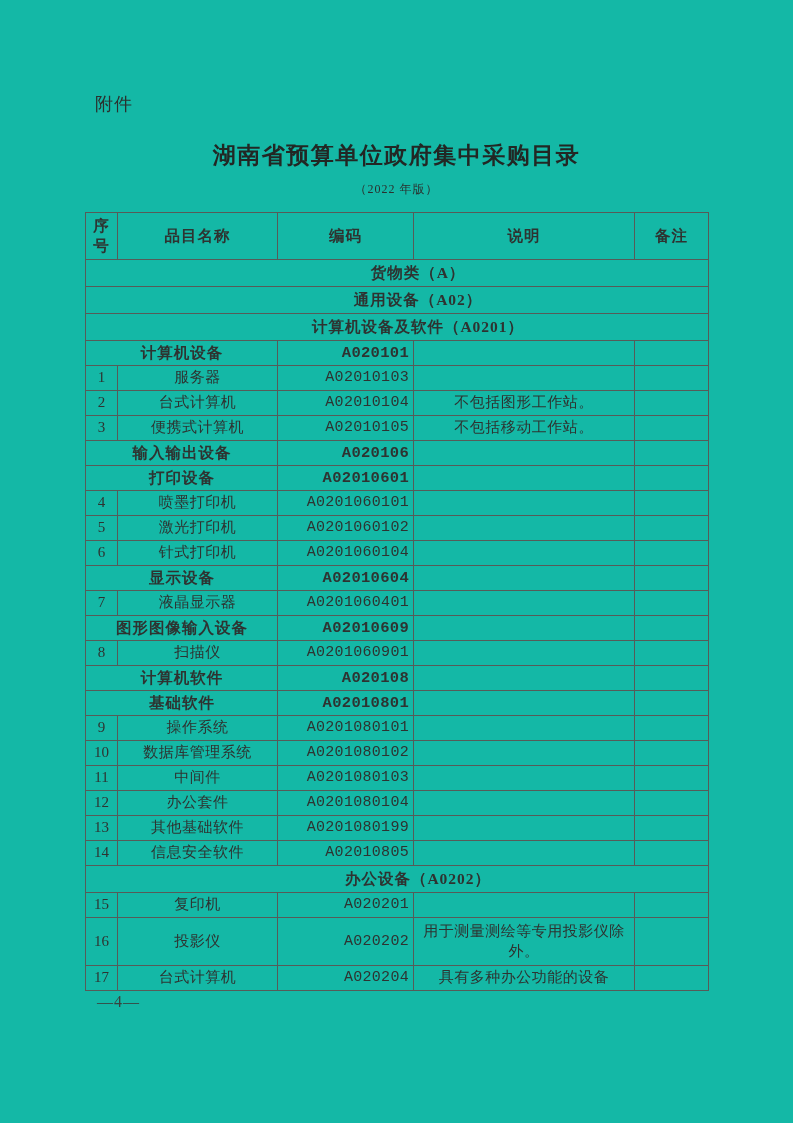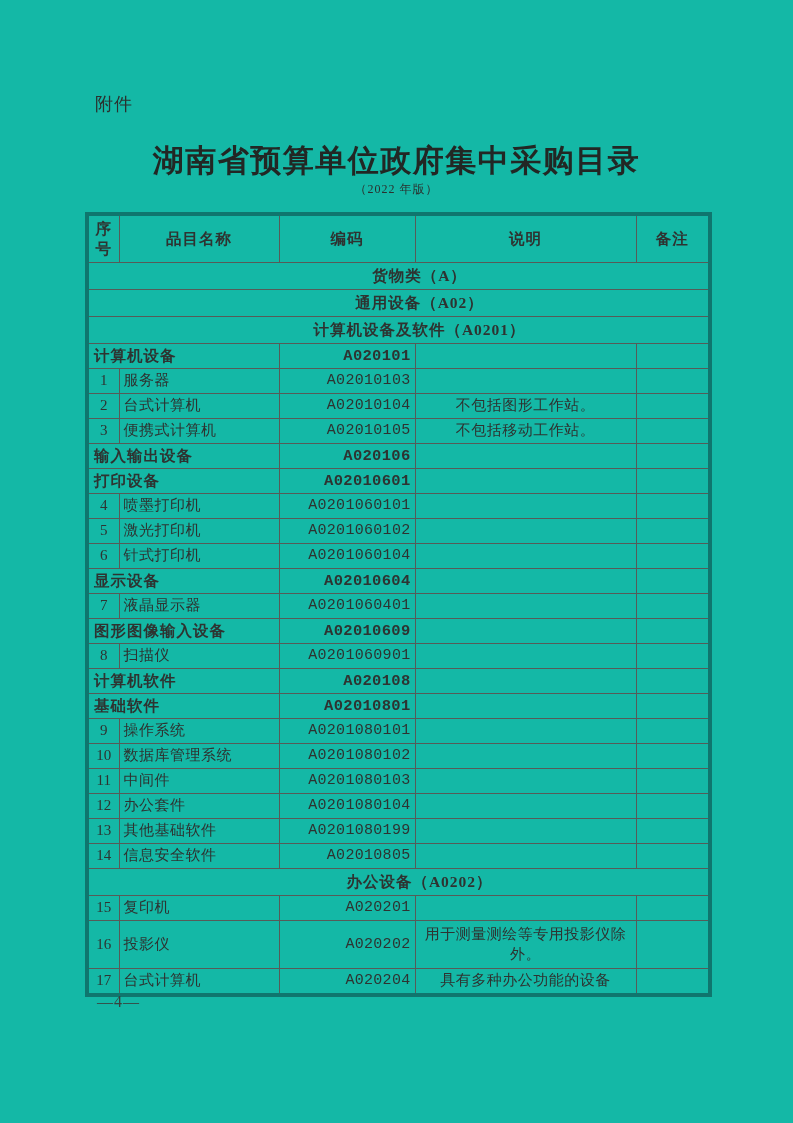--- a/index.html
+++ b/index.html
@@ -24,21 +24,21 @@
     font-size: 18px;
     letter-spacing: 1px;
     color: #2b302e;
   }
   .doc-title {
     position: absolute;
     left: 85px;
     width: 623px;
     top: 140px;
     text-align: center;
-    font-size: 31px;
+    font-size: 23px;
     font-weight: bold;
     letter-spacing: 1.5px;
     color: #222724;
   }
   .doc-subtitle {
     position: absolute;
     left: 85px;
     width: 623px;
     top: 181px;
     text-align: center;
@@ -56,21 +56,21 @@
     font-size: 15px;
     color: #2e3331;
   }
   table.catalog td, table.catalog th {
     border: 1px solid #565b58;
     padding: 1px 4px;
     line-height: 1.3;
     overflow: hidden;
   }
   table.catalog {
-    border: 4px solid #0f766e;
+    border: 1px solid #0f766e;
   }
   tr.header-row th {
     height: 44px;
     font-weight: bold;
     font-size: 15.5px;
     text-align: center;
     vertical-align: middle;
     letter-spacing: 1px;
   }
   th.th-seq {
@@ -91,21 +91,21 @@
     height: 22px;
     font-weight: bold;
     font-size: 15.5px;
     vertical-align: middle;
   }
   tr.item-row td {
     height: 22px;
     vertical-align: middle;
   }
   td.cell-no   { text-align: center; }
-  td.cell-name { text-align: left; padding-left: 11px; letter-spacing: 0.5px; }
+  td.cell-name { text-align: center; padding-left: 11px; letter-spacing: 0.5px; }
   td.cell-code { text-align: right; padding-left: 8px; font-family: Liberation Mono, monospace; letter-spacing: 0.3px; }
   td.cell-desc { text-align: center; letter-spacing: 0.5px; }
   td.cell-note { text-align: center; }
   tr.section-row td.cell-name { padding-left: 5px; letter-spacing: 1px; }
   .page-number {
     position: absolute;
     left: 97px;
     top: 993px;
     font-size: 16px;
     color: #3a403d;

